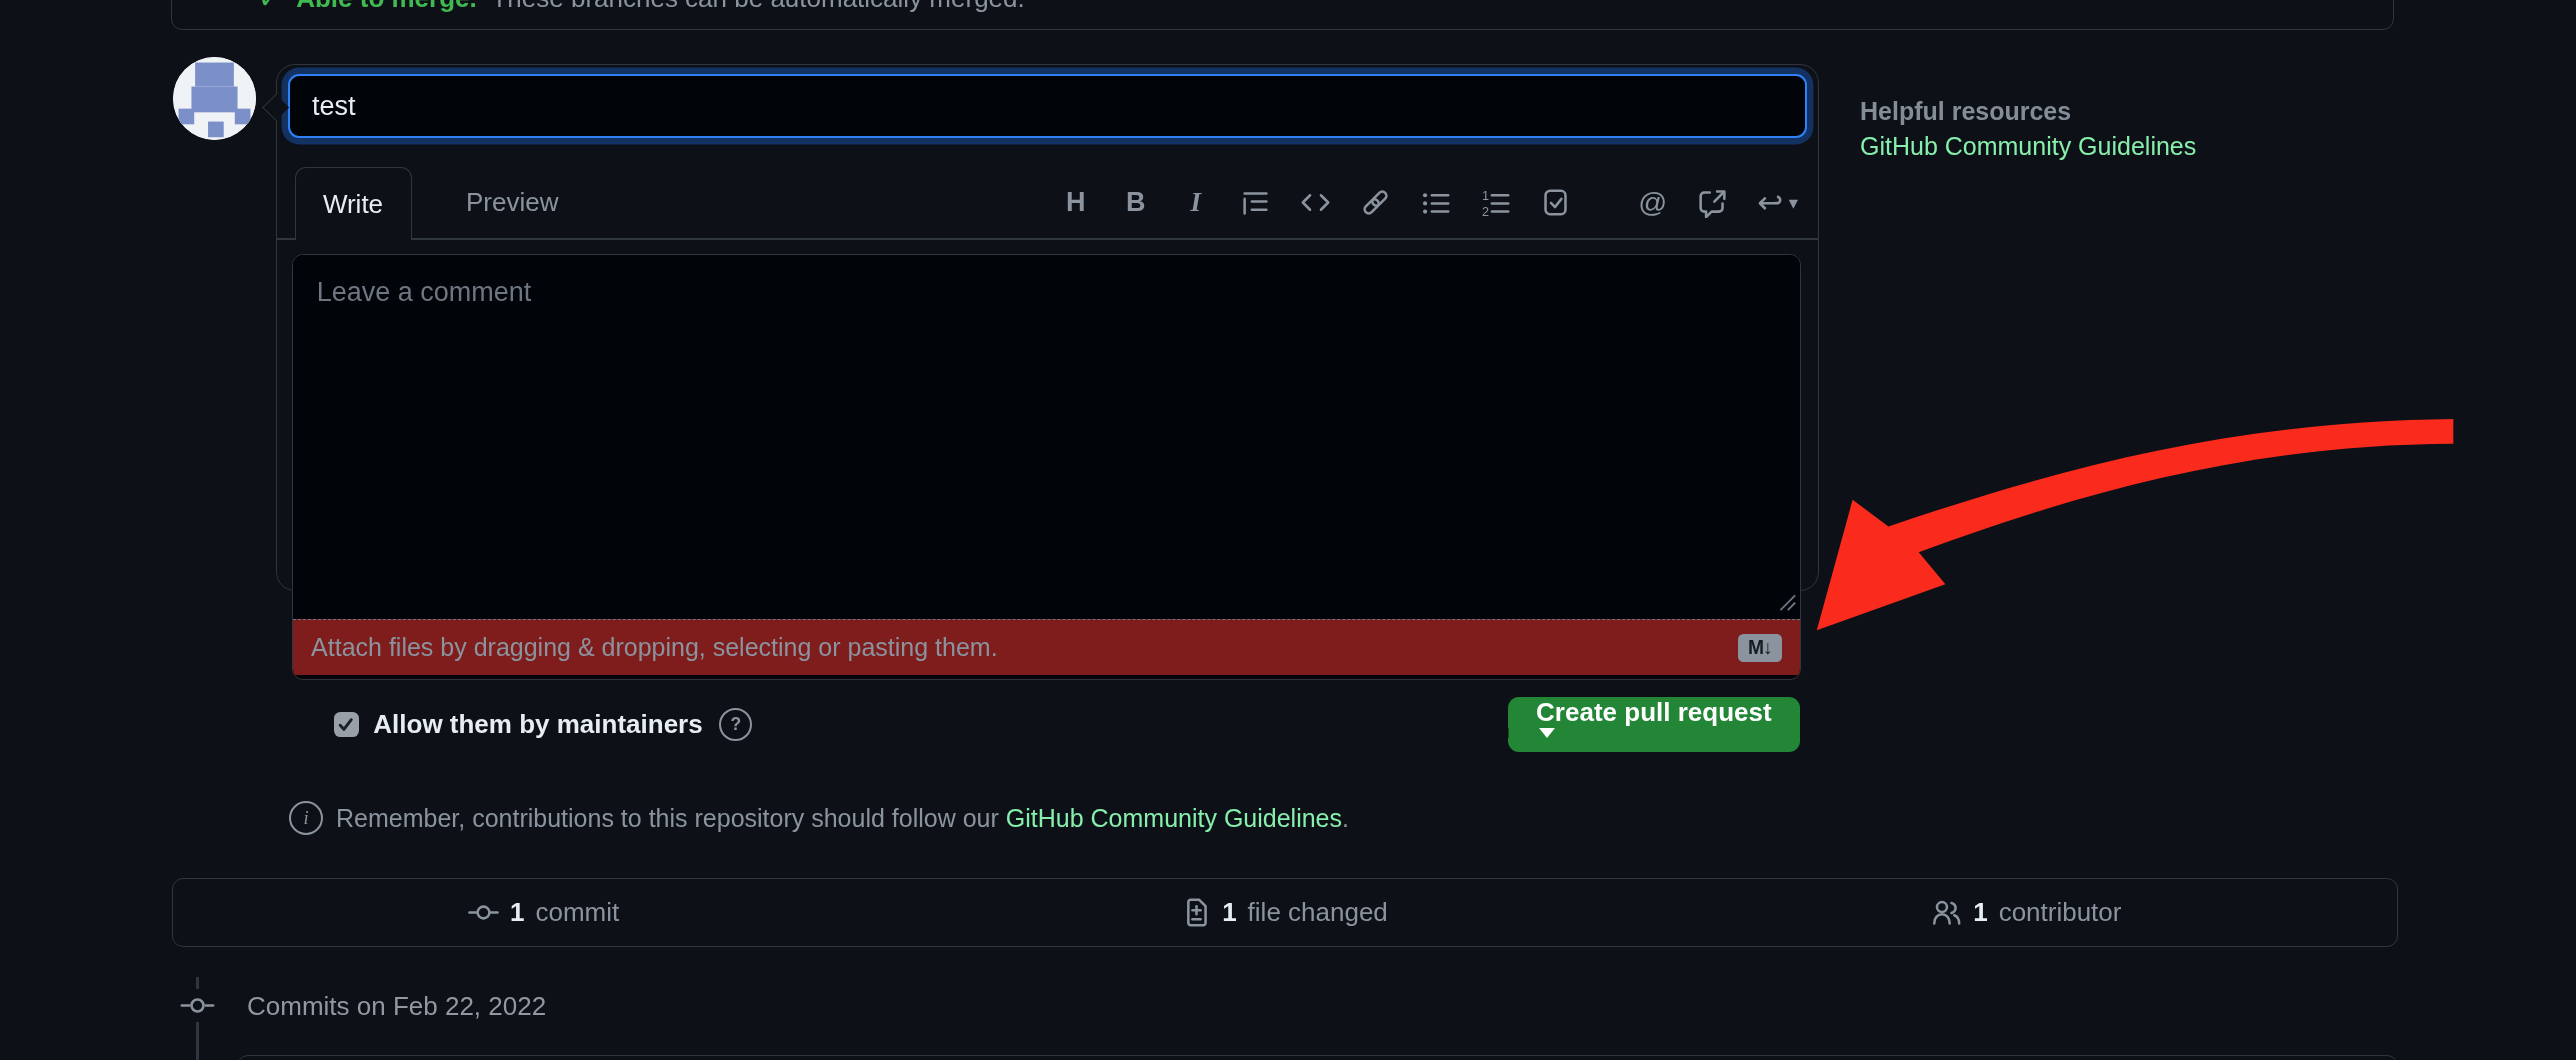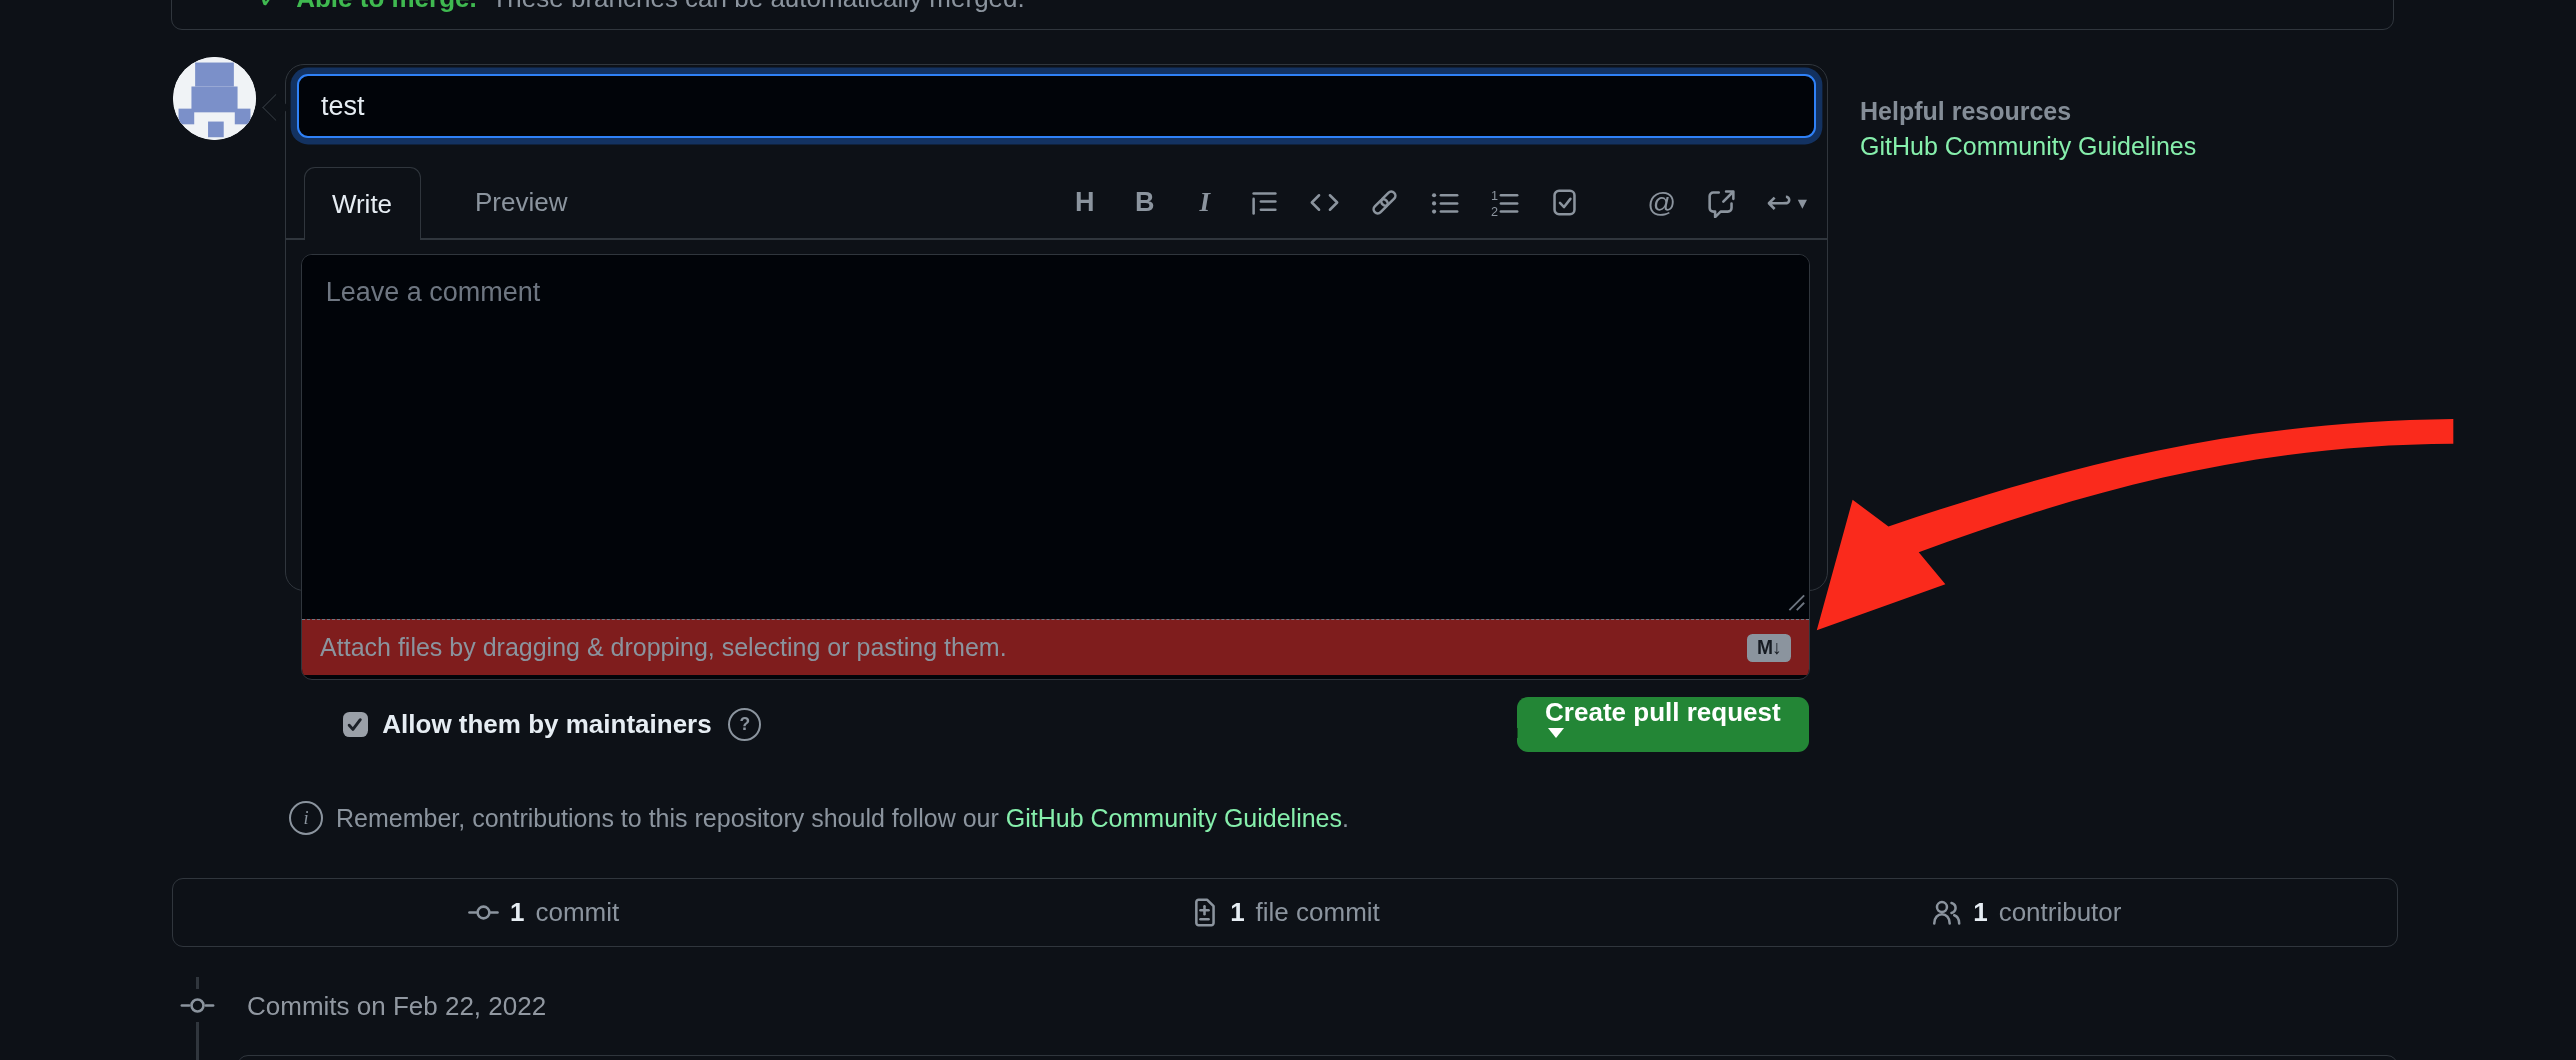--- a/index.html
+++ b/index.html
@@ -11,21 +11,21 @@
   .merge-banner{left:171px;top:-33px;width:2223px;height:63px;border:1.8px solid #30363d;border-radius:11px;
     display:flex;align-items:center;gap:14.7px;padding-left:86px;box-sizing:border-box;overflow:hidden;font-size:26px;}
   .merge-status{color:#3fb950;font-weight:bold;}
   .merge-msg{color:#8b949e;}
   .check-glyph{color:#3fb950;font-size:28px;font-weight:bold;}
 
   
   .avatar{left:173px;top:57px;width:83px;height:83px;border-radius:50%;overflow:hidden;background:#f0f3f6;}
 
   
-  .form-box{left:285px;top:64px;width:1543px;height:527px;border:1.8px solid #30363d;border-radius:19px;background:#0d1117;box-sizing:border-box;}
+  .form-box{left:276px;top:64px;width:1543px;height:527px;border:1.8px solid #30363d;border-radius:19px;background:#0d1117;box-sizing:border-box;}
   .bubble-caret{left:266px;top:98px;width:18.4px;height:18.4px;background:#0d1117;
     border-left:1.8px solid #30363d;border-bottom:1.8px solid #30363d;transform:rotate(45deg);z-index:3;}
 
   .title-input{left:11px;top:9.2px;right:11px;height:64px;background:#010409;color:#e6edf3;
     border:2.8px solid #2f81f7;border-radius:11px;box-shadow:0 0 0 6.4px rgba(31,111,235,0.35);
     font-size:27px;padding:0 22px;box-sizing:border-box;outline:none;font-family:inherit;}
 
   .tab-divider{left:0;right:0;top:173px;height:1.8px;background:#30363d;z-index:1;}
   .tab-write{left:17.5px;top:102px;width:117px;height:73px;background:#0d1117;border:1.8px solid #30363d;border-bottom:none;
     border-radius:11px 11px 0 0;display:flex;align-items:center;justify-content:center;font-size:26px;color:#e6edf3;z-index:2;box-sizing:border-box;}
@@ -234,21 +234,21 @@
       <span>commit</span>
     </span>
     <span class="stat">
       <svg width="29" height="31" viewBox="0 0 32 34">
           <path d="M7 5.5A2.5 2.5 0 0 1 9.5 3H19l7 7v18.5a2.5 2.5 0 0 1-2.5 2.5h-14A2.5 2.5 0 0 1 7 28.5z"></path>
           <path d="M16 10v9"></path>
           <path d="M11.5 14.5h9"></path>
           <path d="M11.5 24.5h9"></path>
         </svg>
       <b>1</b>
-      <span>file commit</span>
+      <span>file changed</span>
     </span>
     <span class="stat">
       <svg width="31" height="29" viewBox="0 0 34 32">
           <circle cx="12" cy="10" r="5.5"></circle>
           <path d="M3.5 28c0-6.5 4-10 8.5-10s8.5 3.5 8.5 10"></path>
           <path d="M22.5 5.5c2.5.8 4.5 3 4.5 5.5s-2 4.7-4.5 5.5"></path>
           <path d="M25.5 19c3.8 1.3 5.5 4.8 5.5 9"></path>
         </svg>
       <b>1</b>
       <span>contributor</span>

